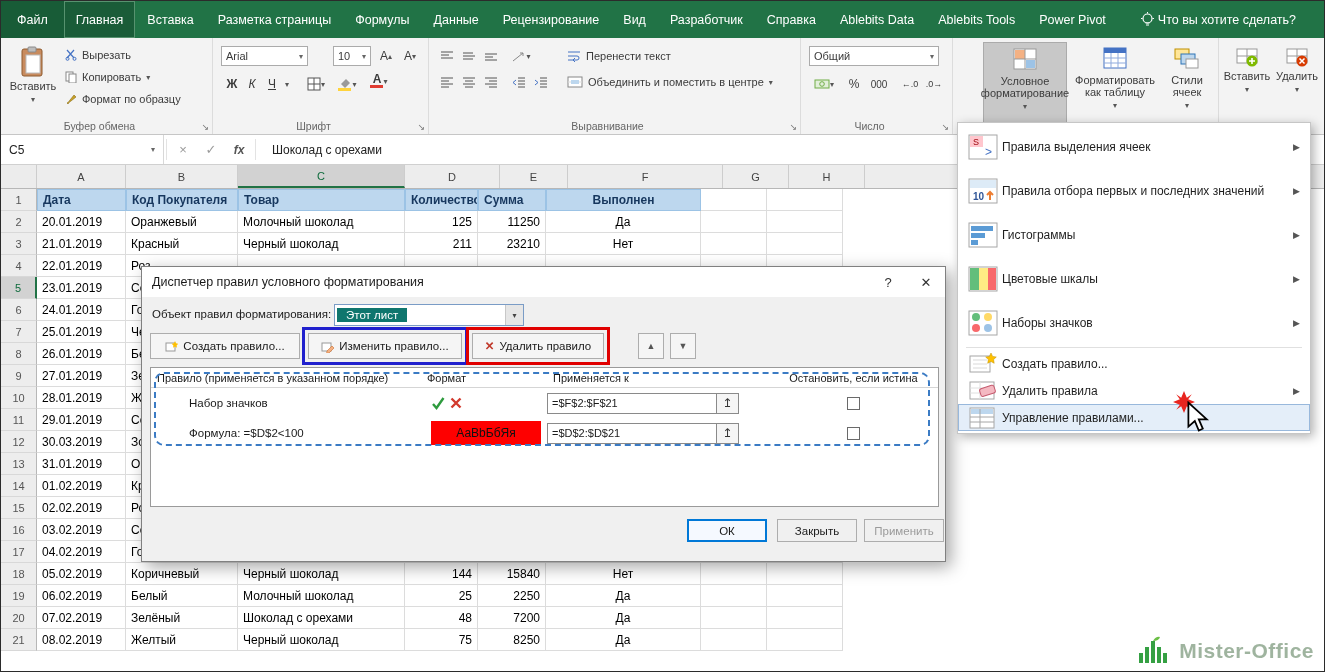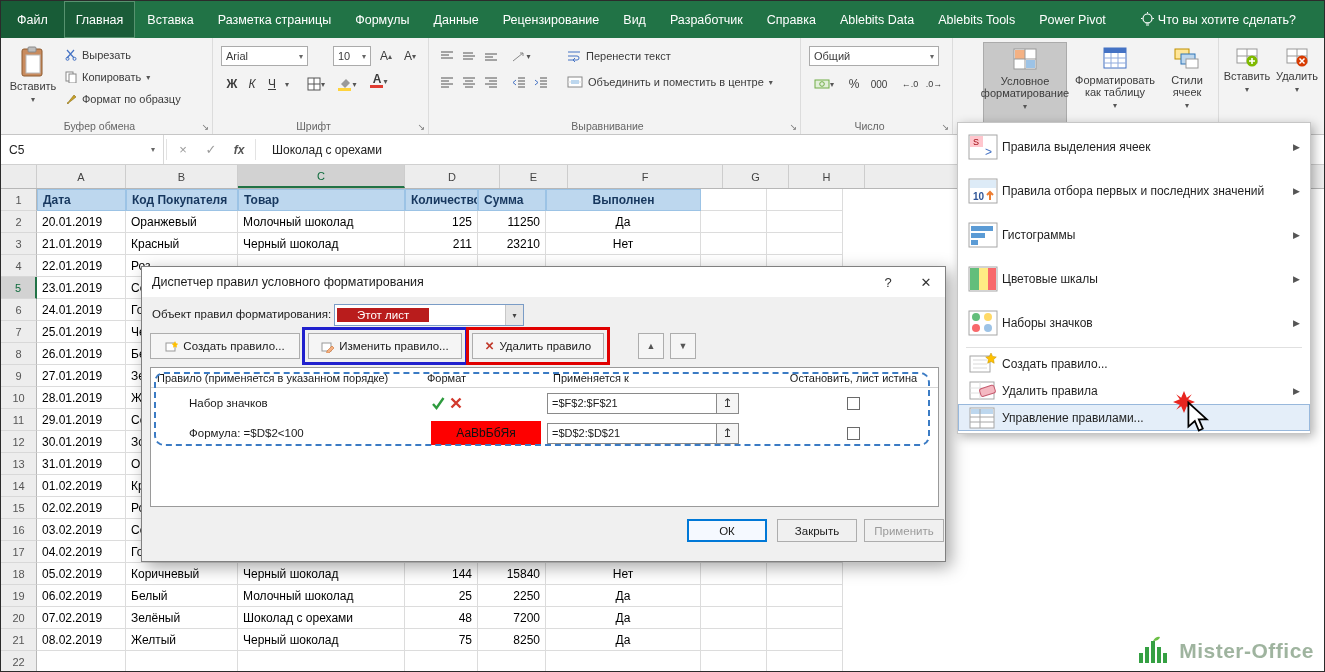--- a/index.html
+++ b/index.html
@@ -73,21 +73,21 @@
 
   
   .dialog { position:absolute; left:140px; top:265px; width:805px; height:296px; background:#F0F0F0;
             border:1px solid #808080; box-shadow:5px 5px 16px rgba(0,0,0,.35); z-index:10; font-size:11.5px; color:#1a1a1a; }
   .dtitle { height:30px; background:#fff; display:flex; align-items:center; padding-left:10px; font-size:12.5px; }
   .dtbtns { margin-left:auto; display:flex; }
   .dtbtn { width:38px; height:30px; display:flex; align-items:center; justify-content:center; color:#333; font-size:13px; }
   .scope-label { position:absolute; left:10px; top:41px; }
   .scope-combo { position:absolute; left:192px; top:37px; width:190px; height:22px; background:#fff;
                  border:1px solid #7A9CC6; display:flex; align-items:center; }
-  .scope-sel { background:#b91c1c; color:#fff; padding:1px 20px; margin-left:2px; }
+  .scope-sel { background:#0f766e; color:#fff; padding:1px 9px; margin-left:2px; }
   .scope-arr { margin-left:auto; width:18px; height:20px; background:#E6E6E6; border-left:1px solid #C8C8C8;
                display:flex; align-items:center; justify-content:center; font-size:8px; color:#444; }
   .dbtn { position:absolute; top:66px; height:26px; background:#F5F5F5; border:1px solid #ADADAD;
           display:flex; align-items:center; justify-content:center; gap:5px; font-size:11.5px; }
   .dbtn .x { color:#C0392B; font-weight:bold; }
   .spin { position:absolute; top:66px; width:26px; height:26px; background:#F5F5F5; border:1px solid #ADADAD;
           display:flex; align-items:center; justify-content:center; font-size:9px; color:#555; }
   .anno-blue { position:absolute; left:160px; top:60px; width:166px; height:38px; border:3px solid #2020CD; z-index:3; }
   .anno-red  { position:absolute; left:324px; top:60px; width:144px; height:38px; border:3px solid #E00000; z-index:3; }
   .rlist { position:absolute; left:8px; top:100px; width:789px; height:140px; background:#fff; border:1px solid #9A9A9A; }
@@ -548,21 +548,21 @@
         <div class="c col-c"></div>
         <div class="c col-d num"></div>
         <div class="c col-e num"></div>
         <div class="c col-f ctr"></div>
         <div class="c col-g"></div>
         <div class="c col-h"></div>
         <div class="c-fill"></div>
       </div>
       <div class="r">
         <div class="rn">12</div>
-        <div class="c col-a">30.01.2019</div>
+        <div class="c col-a">30.03.2019</div>
         <div class="c col-b">Зол</div>
         <div class="c col-c"></div>
         <div class="c col-d num"></div>
         <div class="c col-e num"></div>
         <div class="c col-f ctr"></div>
         <div class="c col-g"></div>
         <div class="c col-h"></div>
         <div class="c-fill"></div>
       </div>
       <div class="r">
@@ -666,32 +666,20 @@
         <div class="c col-a">08.02.2019</div>
         <div class="c col-b">Желтый</div>
         <div class="c col-c">Черный шоколад</div>
         <div class="c col-d num">75</div>
         <div class="c col-e num">8250</div>
         <div class="c col-f ctr">Да</div>
         <div class="c col-g"></div>
         <div class="c col-h"></div>
         <div class="c-fill"></div>
       </div>
-      <div class="r">
-        <div class="rn">22</div>
-        <div class="c col-a"></div>
-        <div class="c col-b"></div>
-        <div class="c col-c"></div>
-        <div class="c col-d num"></div>
-        <div class="c col-e num"></div>
-        <div class="c col-f ctr"></div>
-        <div class="c col-g"></div>
-        <div class="c col-h"></div>
-        <div class="c-fill"></div>
-      </div>
     </div>
 
   <div class="dialog">
     <div class="dtitle">
       <span>Диспетчер правил условного форматирования</span>
       <span class="dtbtns">
         <span class="dtbtn">?</span>
         <span class="dtbtn">✕</span>
       </span>
     </div>
@@ -722,21 +710,21 @@
     <div class="spin" style="left:496px;">▲</div>
     <div class="spin" style="left:528px;">▼</div>
     <div class="anno-blue"></div>
     <div class="anno-red"></div>
 
     <div class="rlist">
       <div class="rhead">
         <div class="hc-name">Правило (применяется в указанном порядке)</div>
         <div class="hc-fmt">Формат</div>
         <div class="hc-app">Применяется к</div>
-        <div class="hc-stop">Остановить, лист истина</div>
+        <div class="hc-stop">Остановить, если истина</div>
       </div>
       <div>
           <div class="drow">
             <div class="dname">Набор значков</div>
             <div class="dfmt">
               <svg width="15" height="14">
                 <path d="M2 8 l3.5 4 7-10" stroke="#2E9B3E" stroke-width="2.4" fill="none"></path>
               </svg>
               <svg width="14" height="14">
                 <path d="M2.5 2.5 l9 9 M11.5 2.5 l-9 9" stroke="#D23A2E" stroke-width="2.4"></path>

